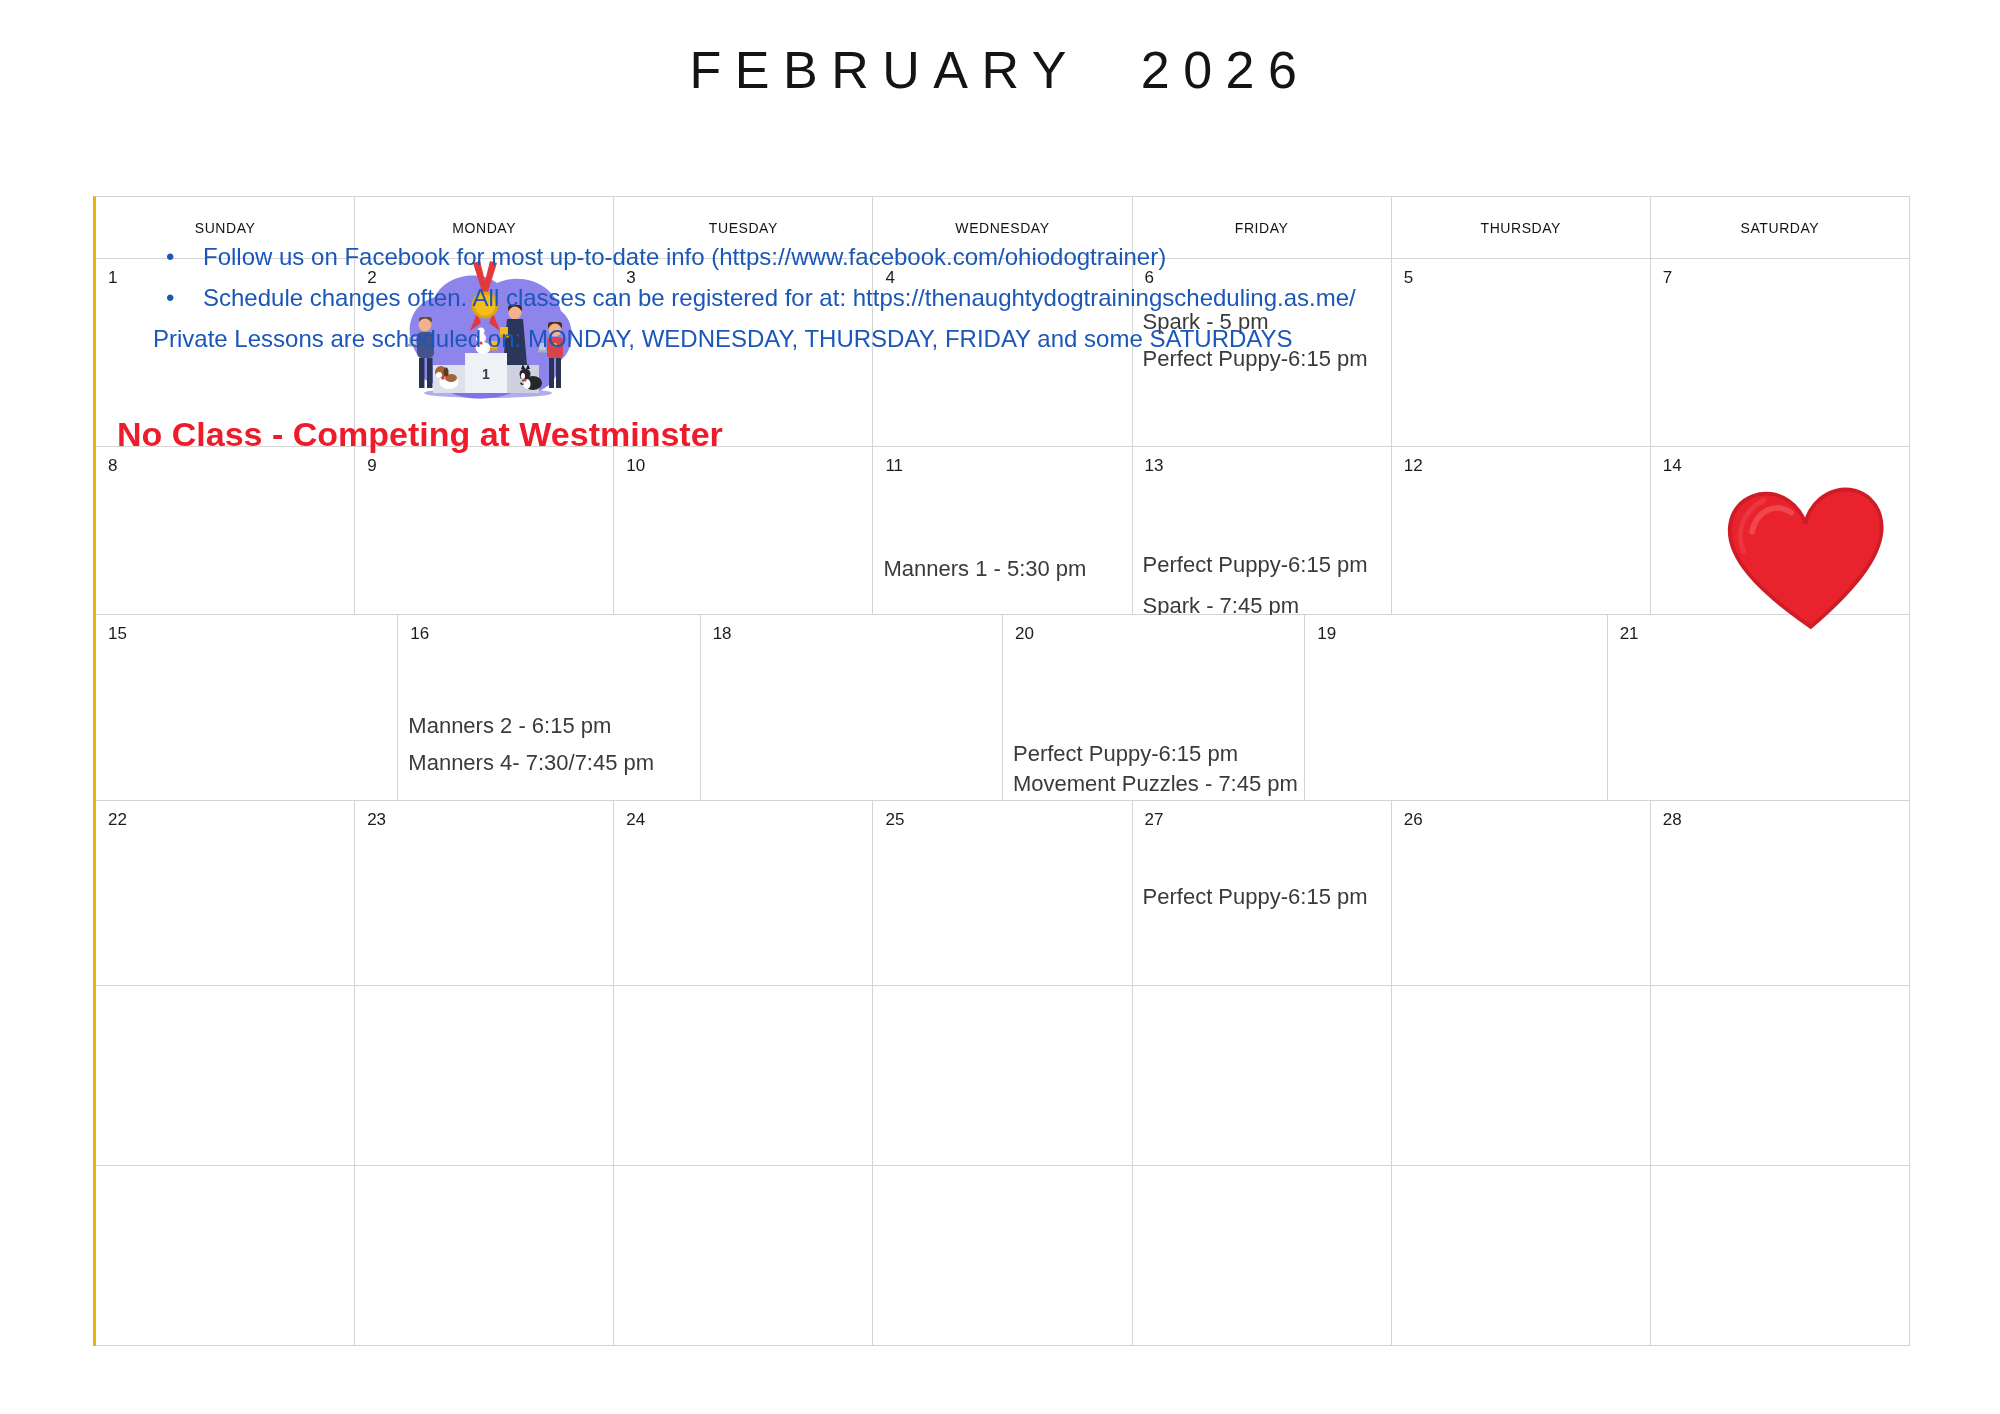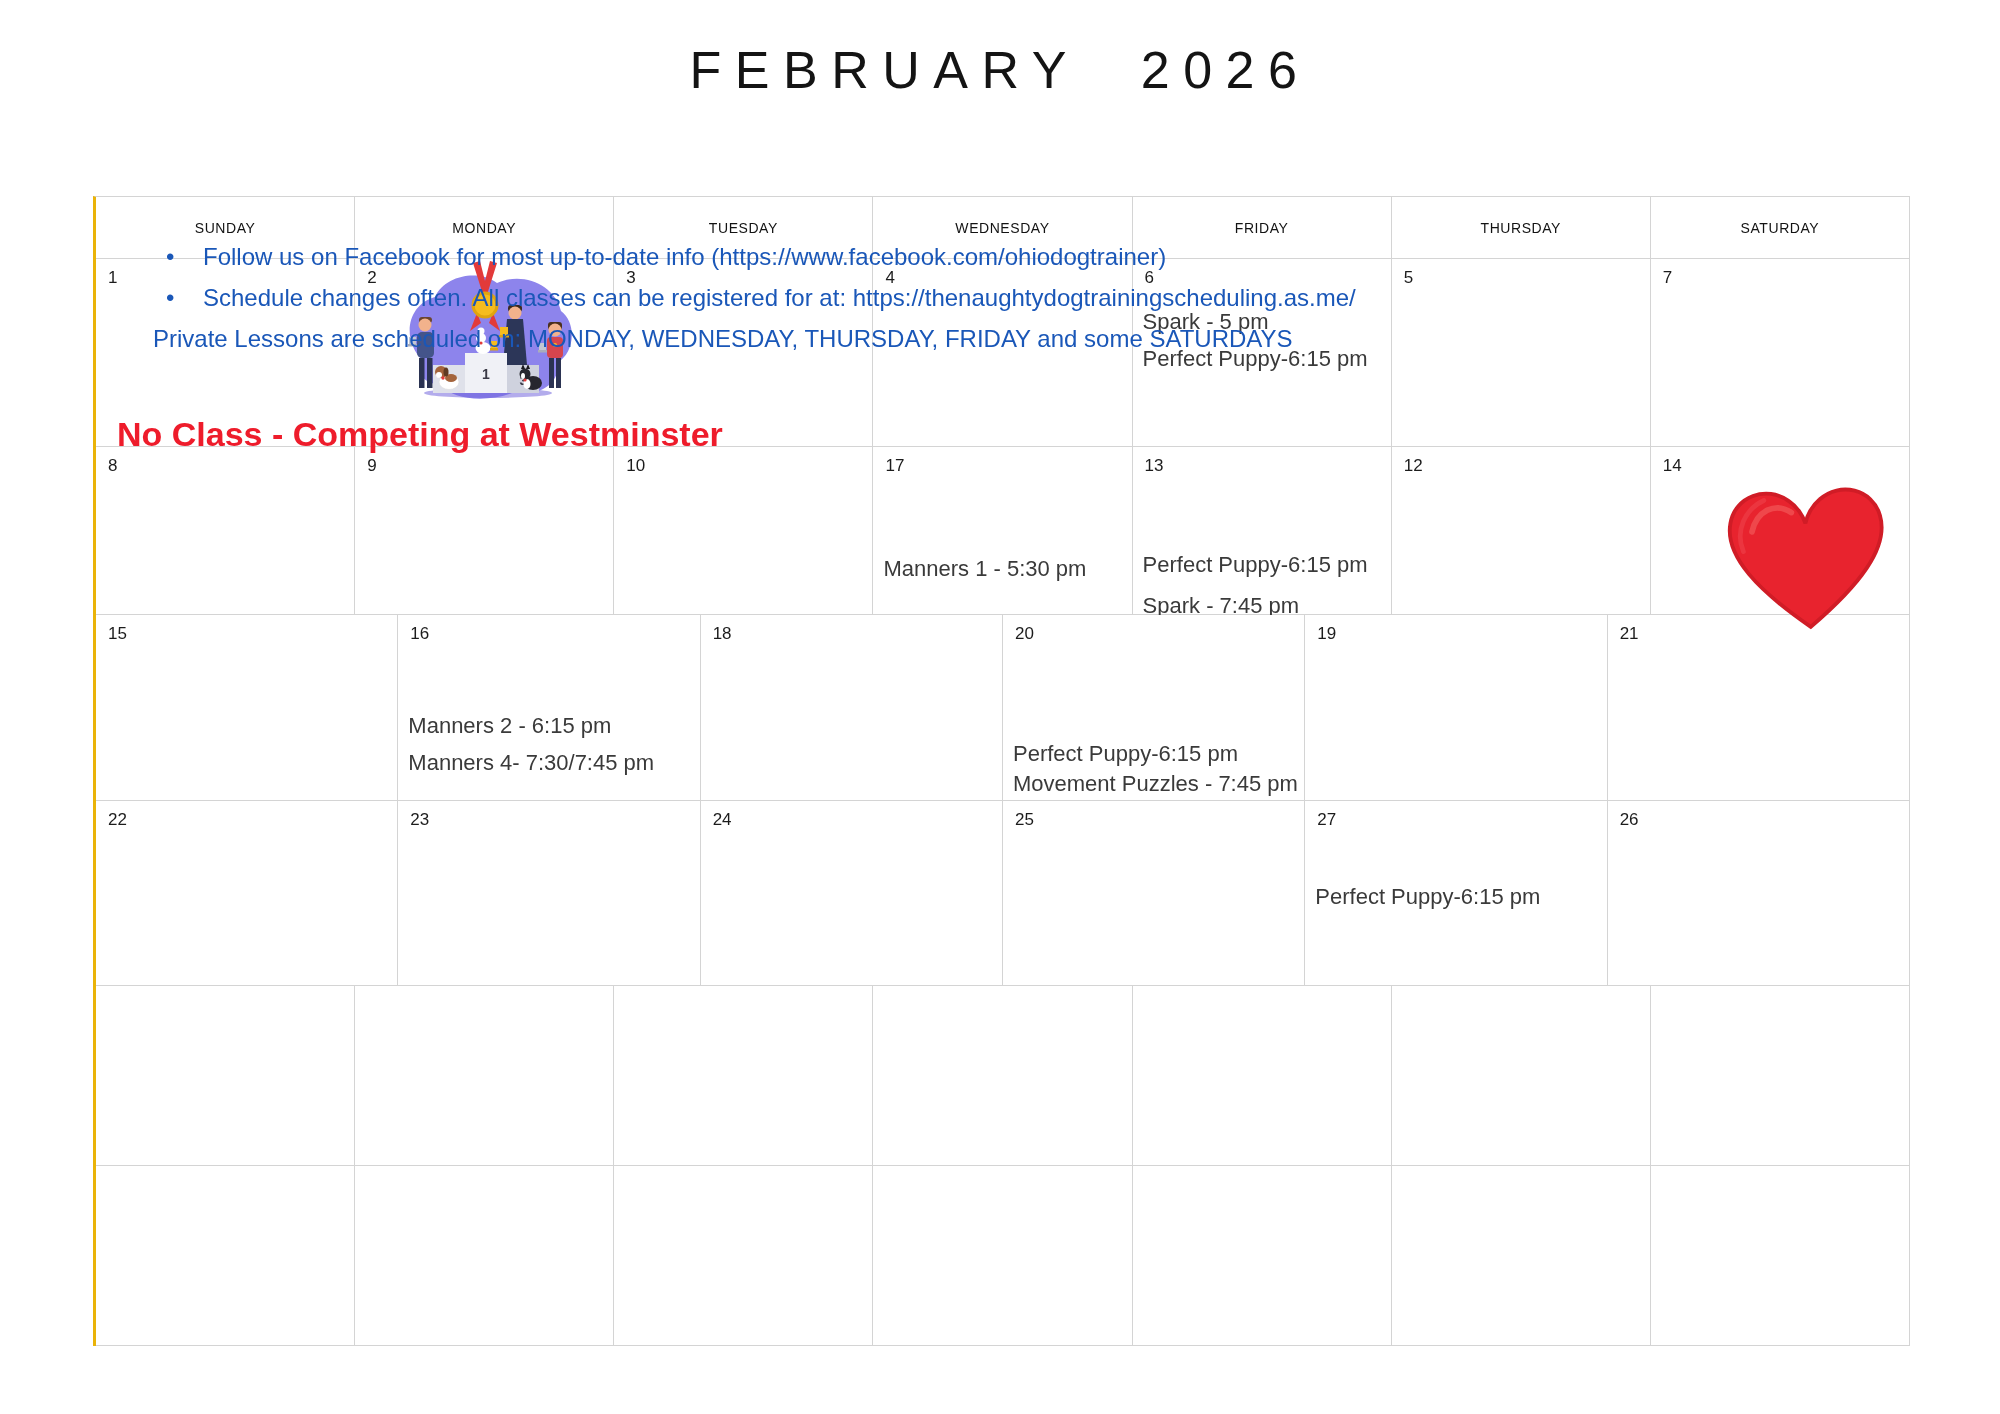--- a/index.html
+++ b/index.html
@@ -106,21 +106,21 @@
     <div class="cell">
       <div class="date">8</div>
     </div>
     <div class="cell">
       <div class="date">9</div>
     </div>
     <div class="cell">
       <div class="date">10</div>
     </div>
     <div class="cell">
-      <div class="date">17</div>
+      <div class="date">11</div>
       <div class="events ev-feb11">
         <div class="event">Manners 1 - 5:30 pm</div>
       </div>
     </div>
     <div class="cell">
       <div class="date">13</div>
       <div class="events ev-feb13">
         <div class="event">Perfect Puppy-6:15 pm</div>
         <div class="event">Spark - 7:45 pm</div>
       </div>
@@ -176,20 +176,23 @@
       <div class="date">25</div>
     </div>
     <div class="cell">
       <div class="date">27</div>
       <div class="events ev-feb27">
         <div class="event">Perfect Puppy-6:15 pm</div>
       </div>
     </div>
     <div class="cell">
       <div class="date">26</div>
+    </div>
+    <div class="cell">
+      <div class="date">28</div>
     </div>
   </div>
 
   <div class="row week-4">
     <div class="cell"></div>
     <div class="cell"></div>
     <div class="cell"></div>
     <div class="cell"></div>
     <div class="cell"></div>
     <div class="cell"></div>

